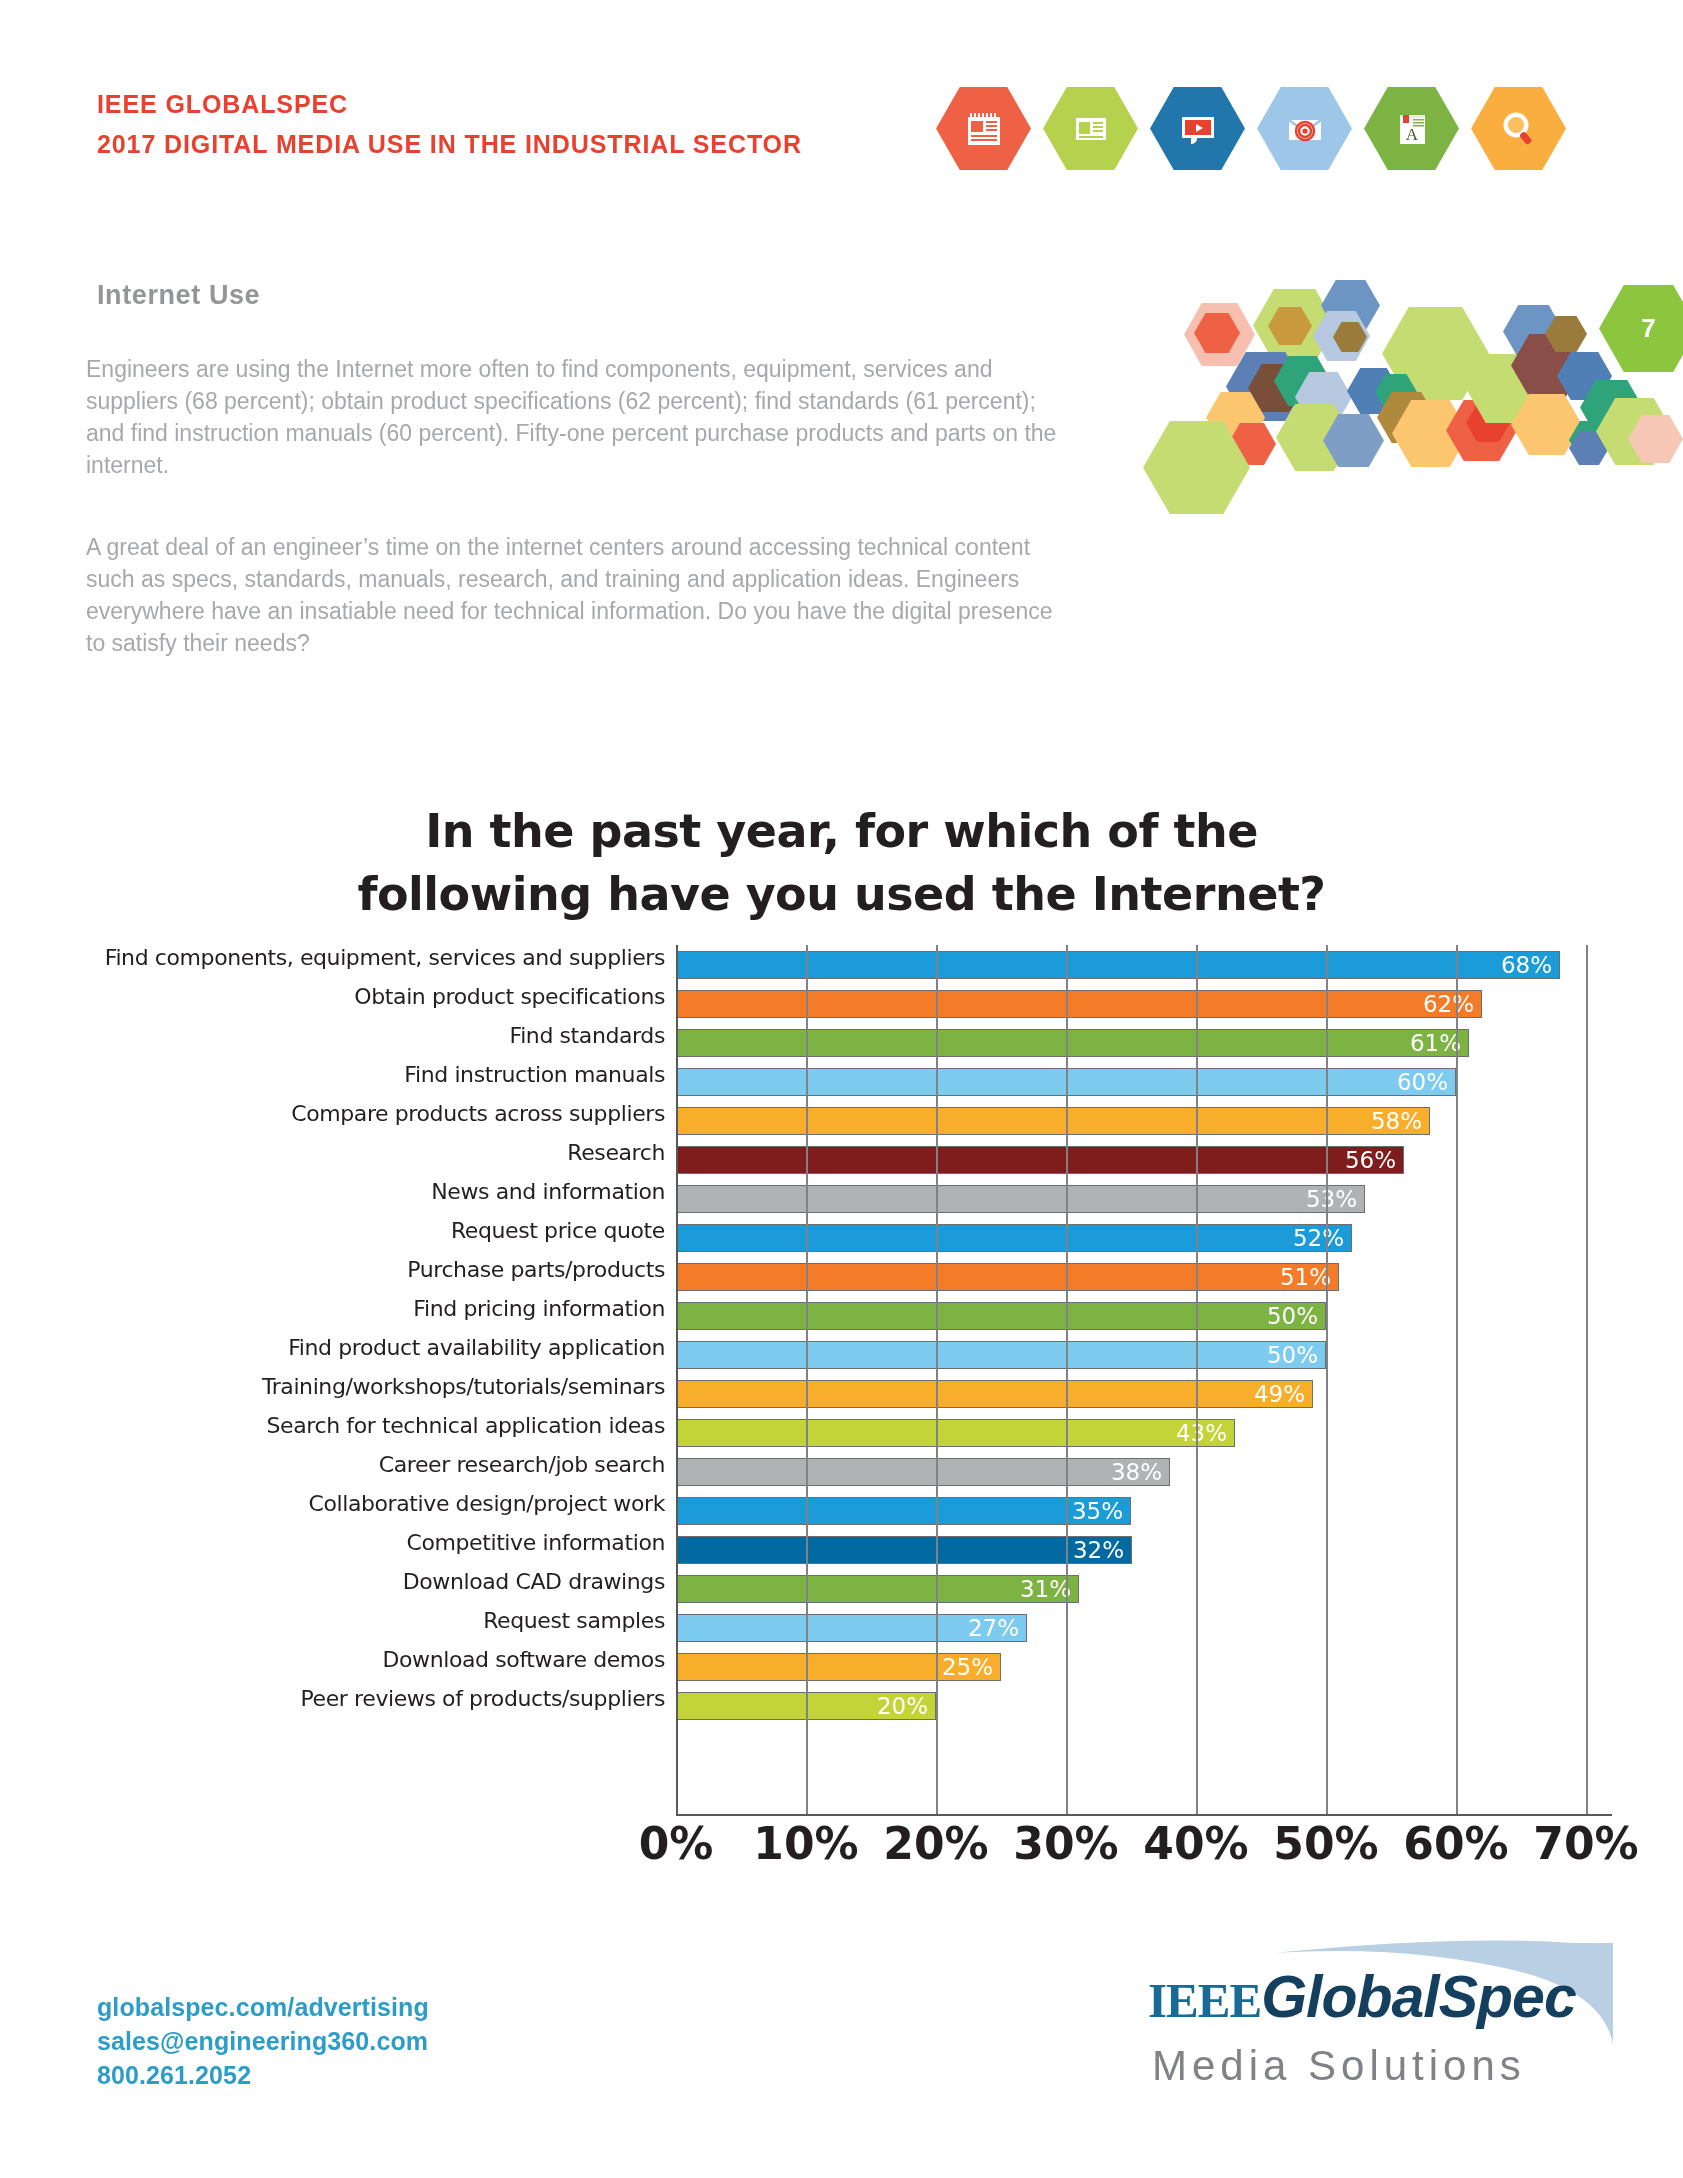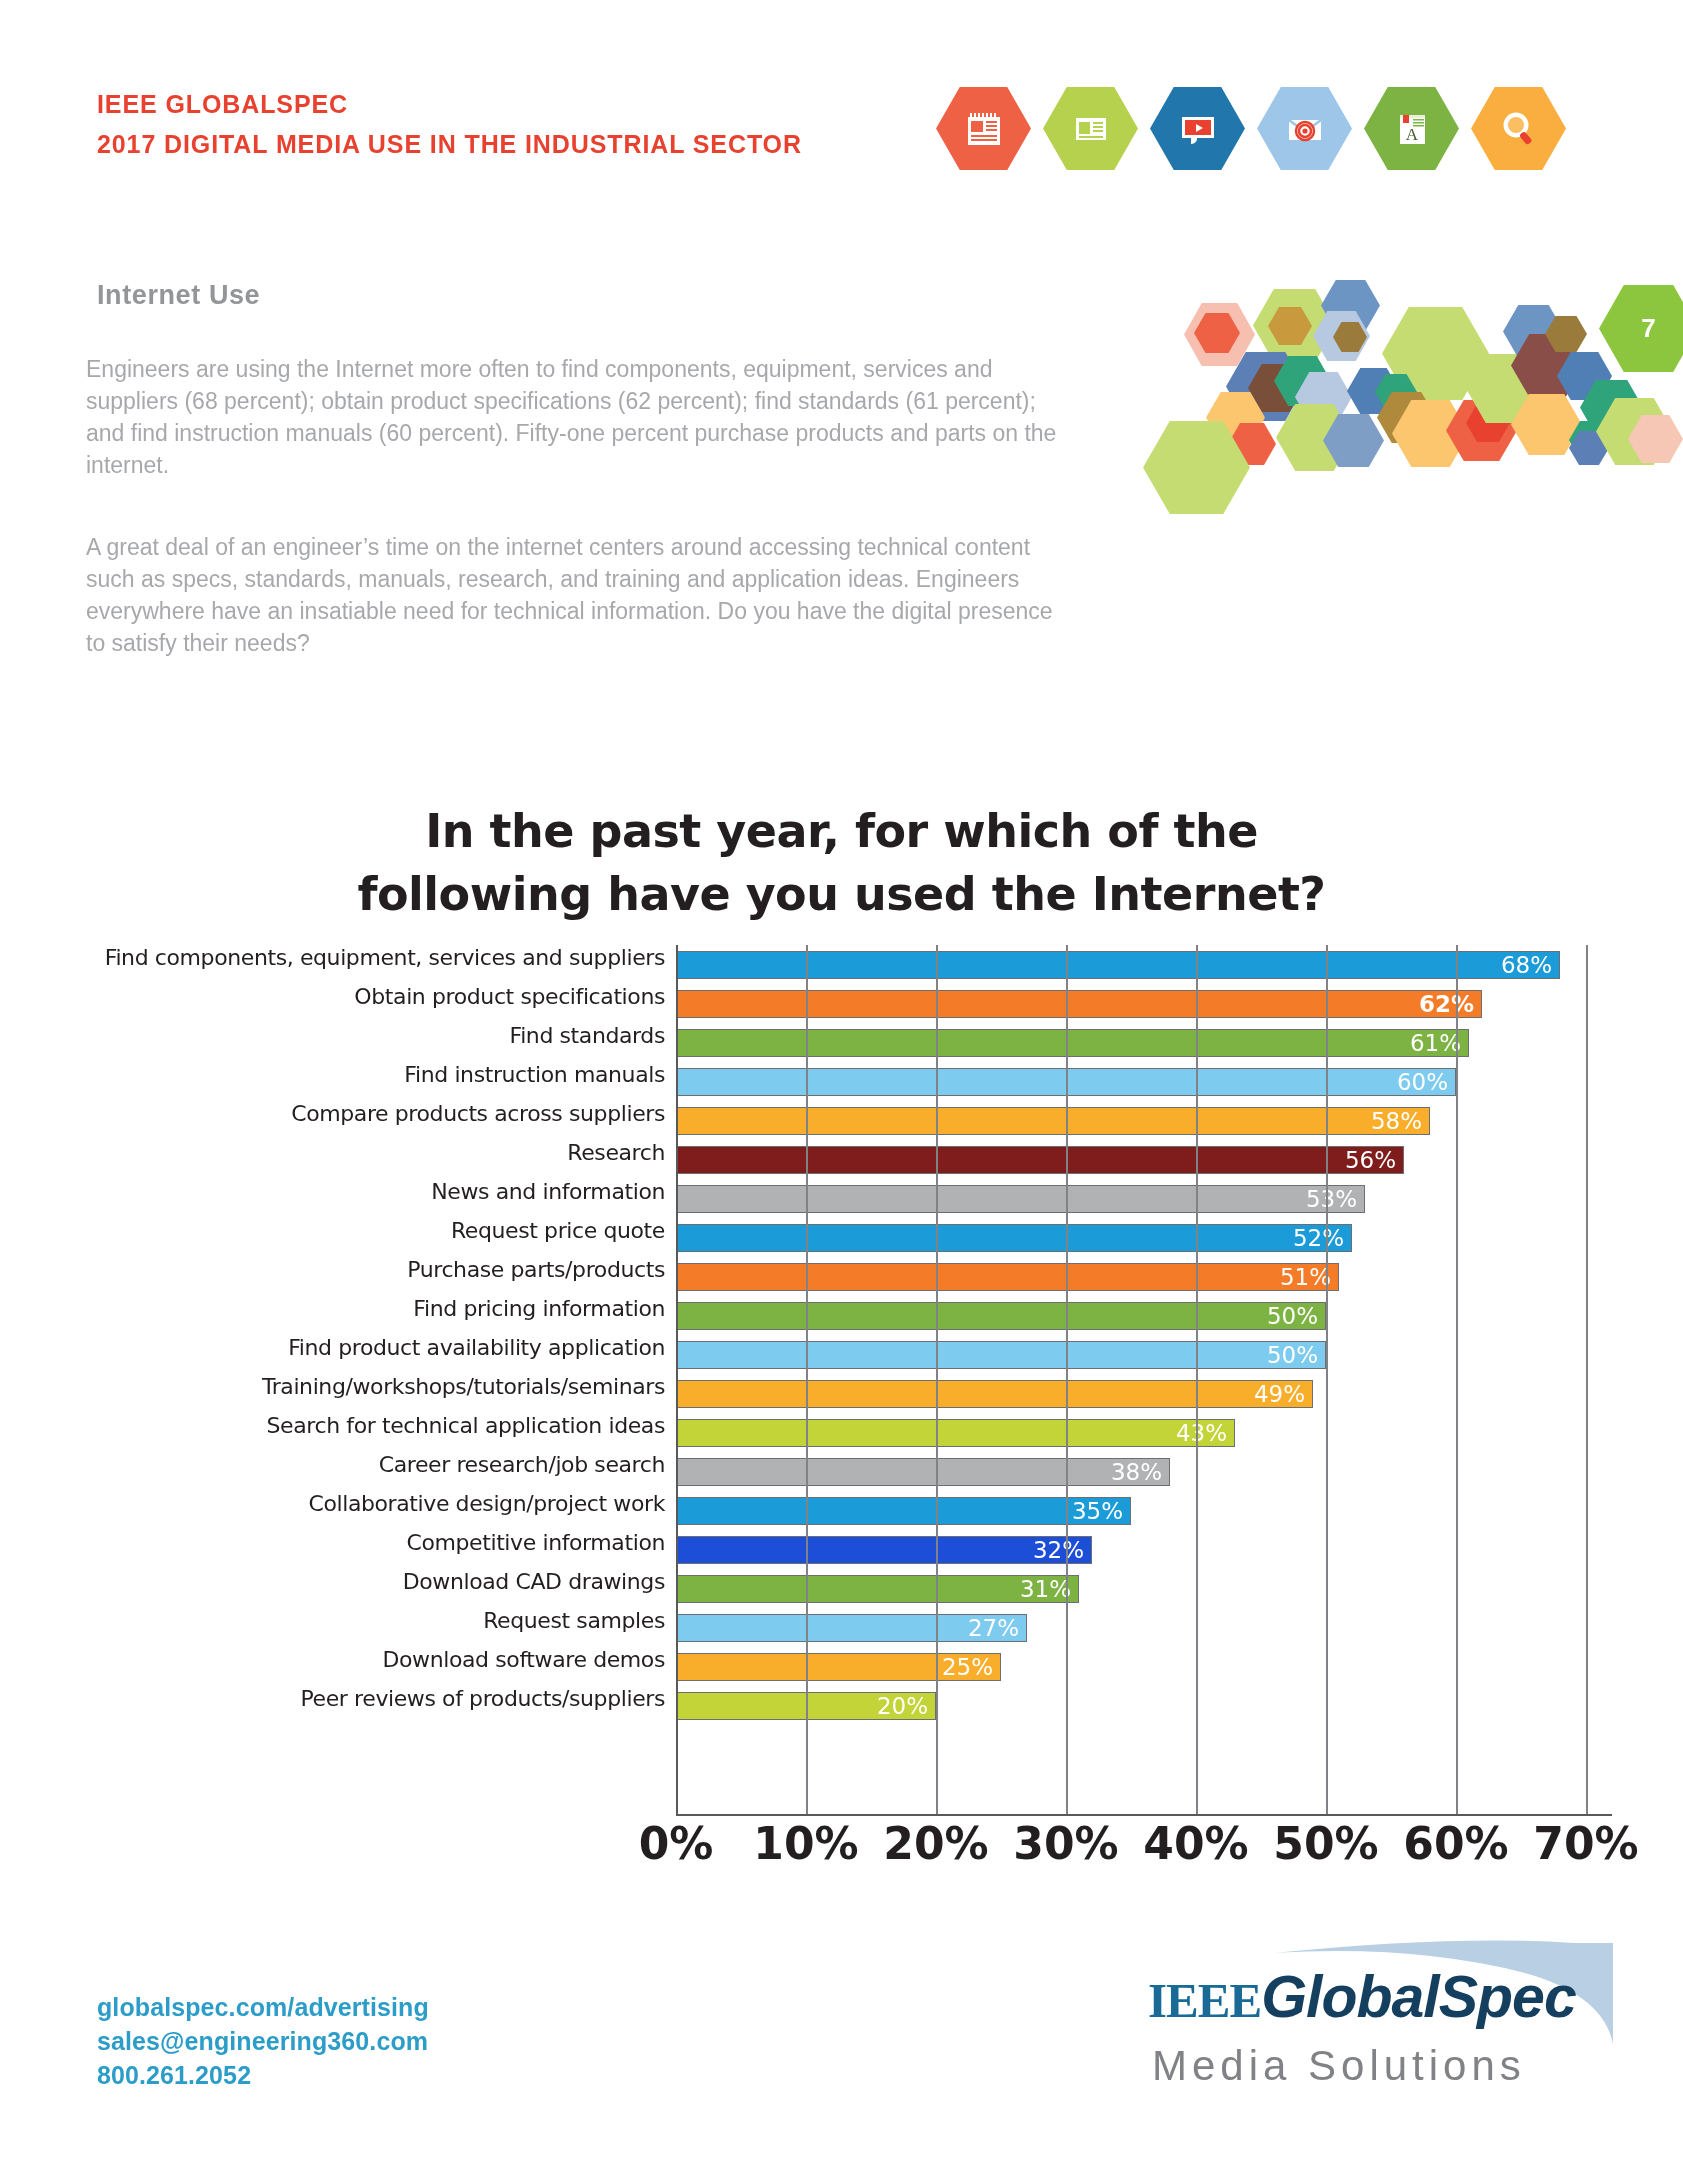--- a/index.html
+++ b/index.html
@@ -257,21 +257,21 @@
           <div class="rowlabel">Find components, equipment, services and suppliers</div>
           <div class="rowbarzone">
             <div class="bar" style="width: 884px; background: rgb(27, 155, 216); border-color: rgb(109, 110, 113);">
               <span class="barval">68%</span>
             </div>
           </div>
         </div>
         <div class="row">
           <div class="rowlabel">Obtain product specifications</div>
           <div class="rowbarzone">
-            <div class="bar" style="width: 806px; background: rgb(244, 123, 39); border-color: rgb(109, 110, 113); font-weight: bold;">
+            <div class="bar" style="width: 806px; background: rgb(244, 123, 39); border-color: rgb(109, 110, 113);">
               <span class="barval">62%</span>
             </div>
           </div>
         </div>
         <div class="row">
           <div class="rowlabel">Find standards</div>
           <div class="rowbarzone">
             <div class="bar" style="width: 793px; background: rgb(124, 179, 66); border-color: rgb(109, 110, 113);">
               <span class="barval">61%</span>
             </div>
@@ -369,21 +369,21 @@
           <div class="rowlabel">Collaborative design/project work</div>
           <div class="rowbarzone">
             <div class="bar" style="width: 455px; background: rgb(27, 155, 216); border-color: rgb(109, 110, 113);">
               <span class="barval">35%</span>
             </div>
           </div>
         </div>
         <div class="row">
           <div class="rowlabel">Competitive information</div>
           <div class="rowbarzone">
-            <div class="bar" style="width: 416px; background: #1d4ed8; border-color: rgb(109, 110, 113);">
+            <div class="bar" style="width: 456px; background: #0369a1; border-color: rgb(109, 110, 113);">
               <span class="barval">32%</span>
             </div>
           </div>
         </div>
         <div class="row">
           <div class="rowlabel">Download CAD drawings</div>
           <div class="rowbarzone">
             <div class="bar" style="width: 403px; background: rgb(124, 179, 66); border-color: rgb(109, 110, 113);">
               <span class="barval">31%</span>
             </div>

